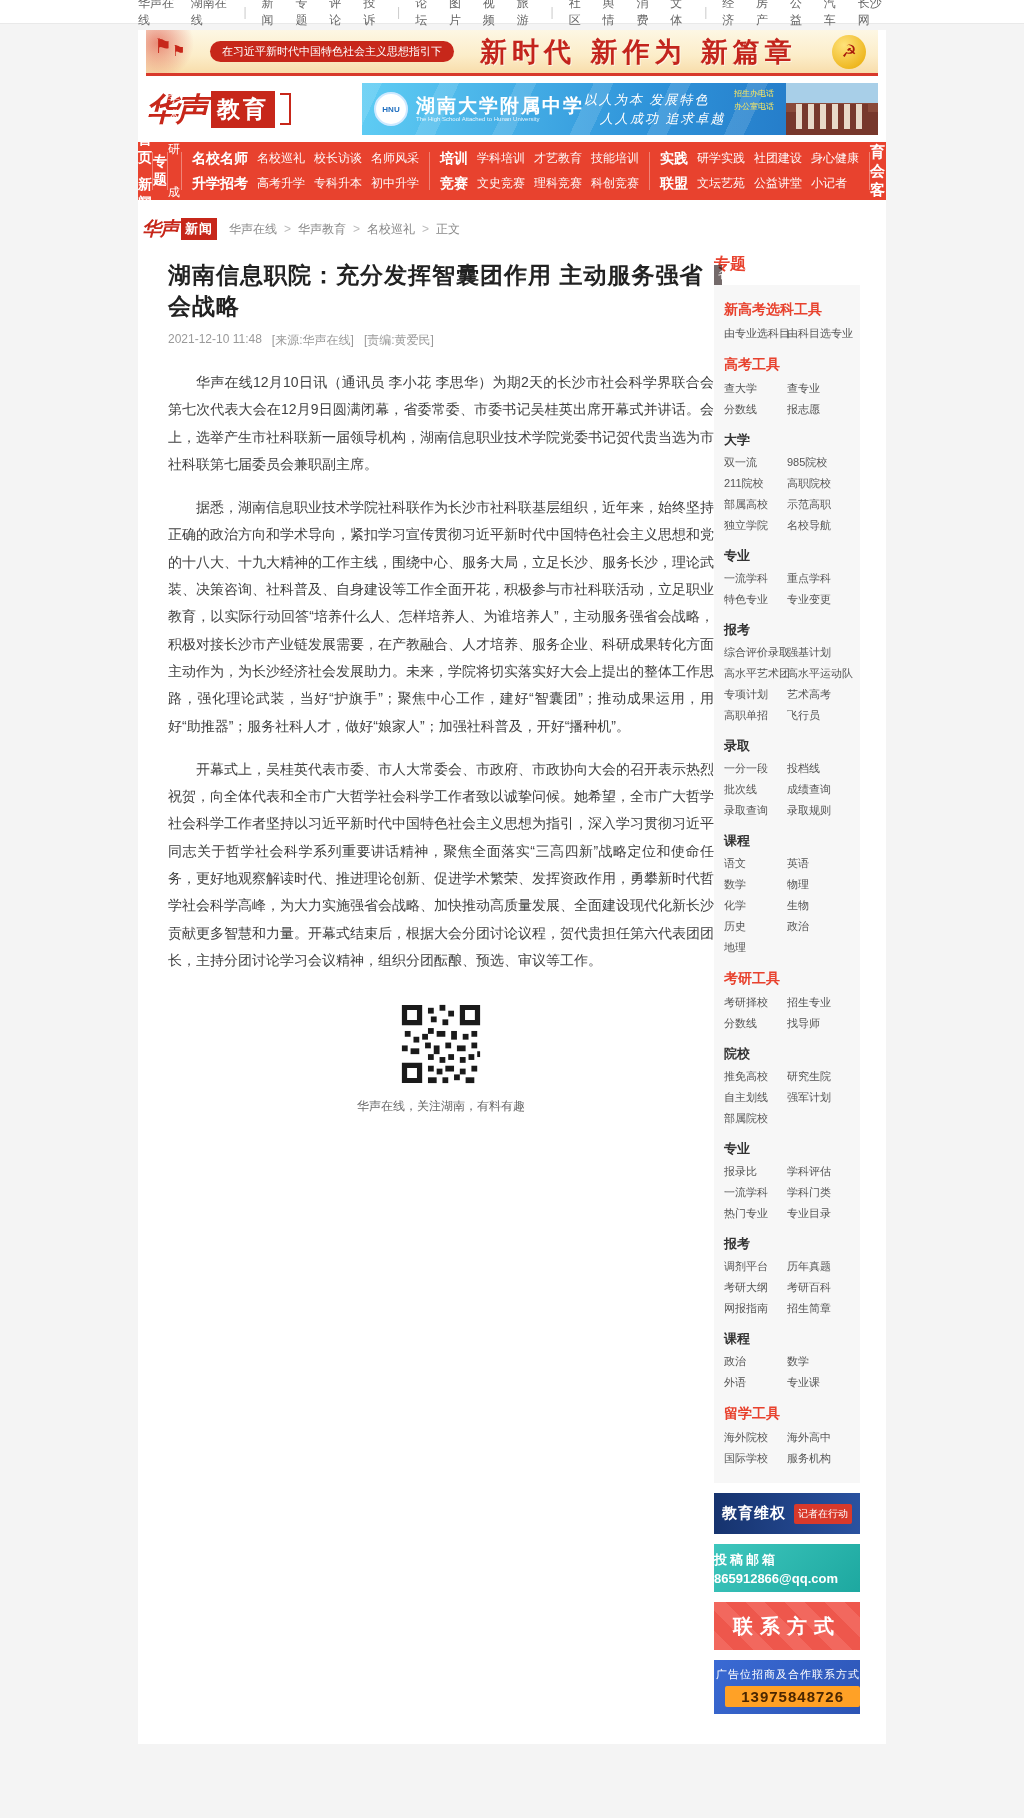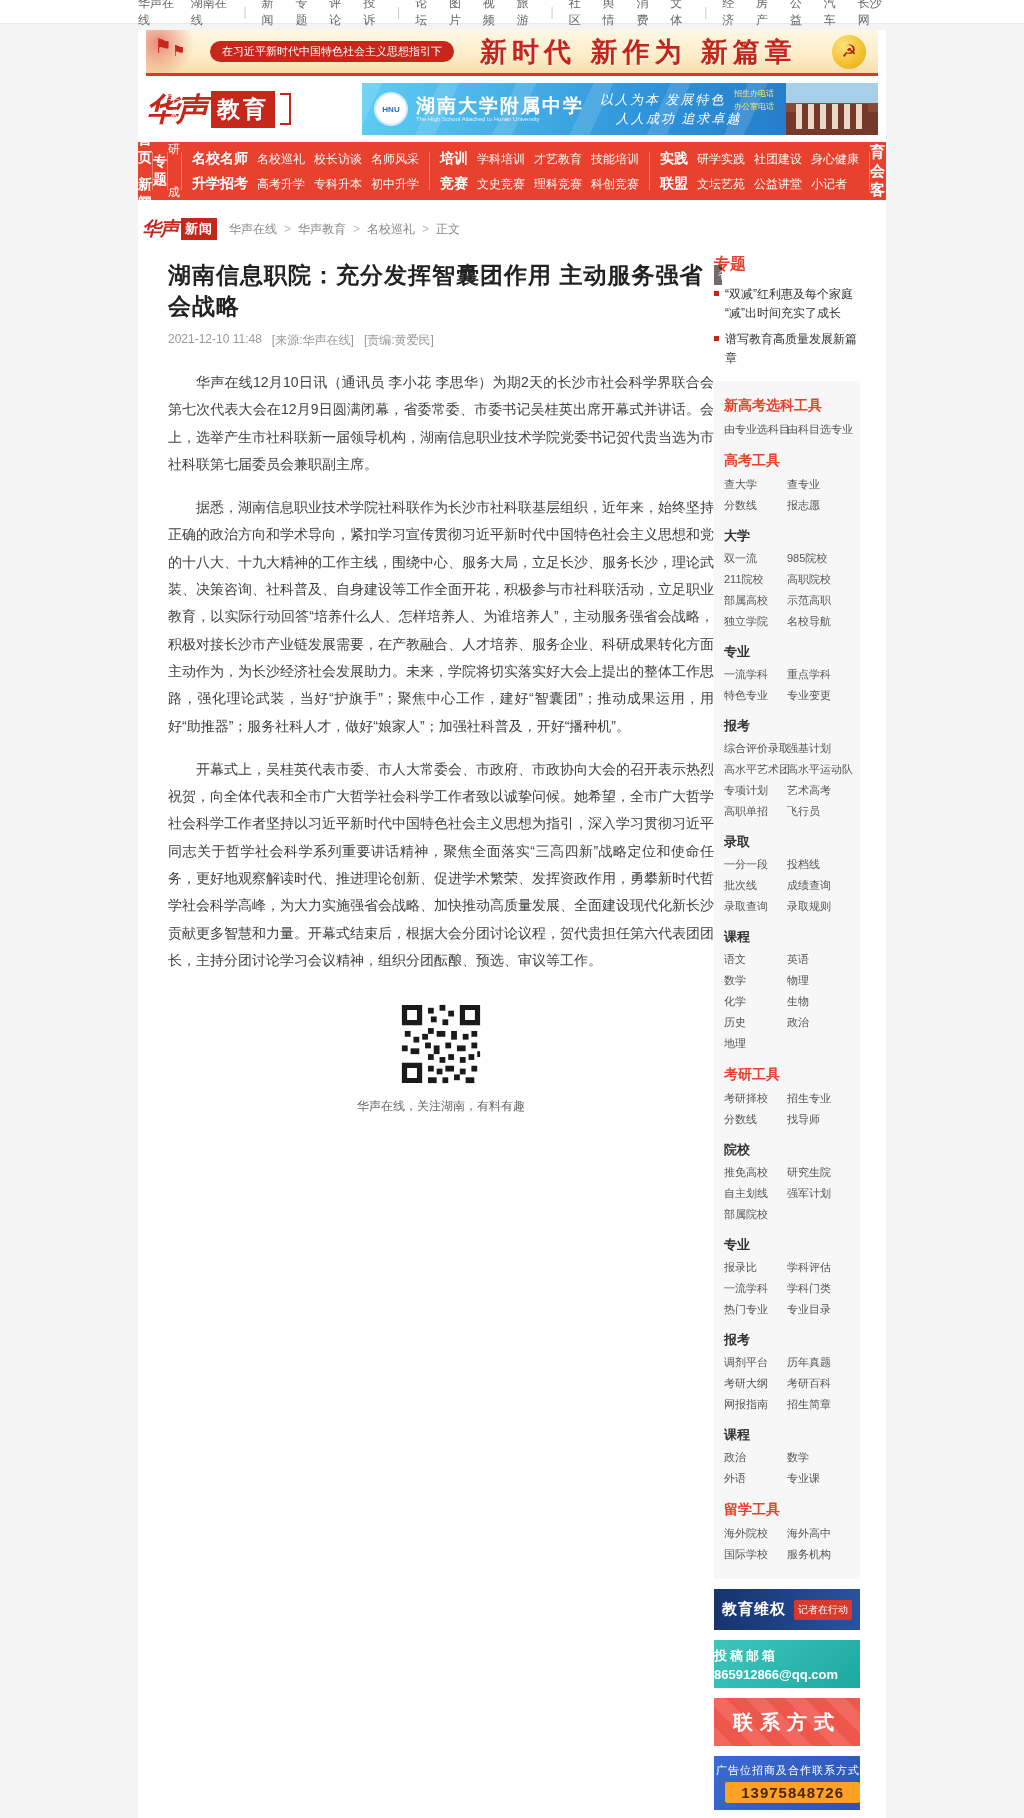--- a/index.html
+++ b/index.html
@@ -30,38 +30,38 @@
   .logo{display:flex;align-items:center;gap:5px}
   .logo-script{font-family:"DejaVu Serif","Liberation Serif",serif;font-style:italic;font-weight:bold;color:#c7271a;font-size:32px;line-height:1;letter-spacing:-2px}
   .logo-badge{background:#c7271a;color:#fff;font-weight:bold;font-size:23px;padding:3px 6px;letter-spacing:3px}
   .logo-tail{width:11px;height:32px;border:2px solid #c7271a;border-left:none}
   .school-ad{margin-left:auto;width:516px;height:52px;background:linear-gradient(100deg,#5fcdf4 0%,#2f94da 55%,#1f6fc0 100%);display:flex;align-items:center;position:relative;color:#fff;overflow:hidden}
   .school-ad::before{content:"";position:absolute;inset:0;background:repeating-linear-gradient(115deg,rgba(255,255,255,.13) 0 18px,rgba(255,255,255,0) 18px 70px)}
   .school-crest{width:34px;height:34px;border-radius:50%;background:#fff;border:2px solid #cfe9ff;color:#1f6fc0;display:flex;align-items:center;justify-content:center;font-size:8px;font-weight:bold;margin:0 8px 0 12px;flex-shrink:0;z-index:1}
   .school-names{z-index:1;line-height:1.05}
   .school-cn{font-family:"DejaVu Serif","Liberation Serif",serif;font-weight:bold;font-size:19px;letter-spacing:2px}
   .school-en{font-size:6px;opacity:.85}
-  .school-slogans{z-index:1;margin-left:16px;font-size:13px;font-style:italic;line-height:1.5;letter-spacing:2px}
+  .school-slogans{z-index:1;margin-left:0;font-size:13px;font-style:italic;line-height:1.5;letter-spacing:2px}
   .school-slogans .s2{margin-left:16px}
   .school-contact{position:absolute;top:5px;right:104px;color:#ffe95e;font-size:8px;line-height:1.6;z-index:1;text-align:left}
   .school-building{margin-left:auto;width:92px;height:100%;background:linear-gradient(180deg,#a8cfe8 0 38%,#8a4a3a 38% 55%,#77382c 55% 100%);z-index:1;position:relative}
   .school-building::after{content:"";position:absolute;left:10px;right:10px;top:40%;bottom:12%;background:repeating-linear-gradient(90deg,#e8d9c8 0 6px,#77382c 6px 12px)}
 
   
   .main-nav{background:#e8422e;color:#fff;display:flex;height:58px;align-items:stretch}
   .nav-col{display:flex;flex-direction:column;justify-content:center}
   .nav-sep{width:1px;background:rgba(255,255,255,.35);margin:10px 0;flex-shrink:0}
   .nav-home{width:62px;align-items:center;gap:9px}
   .nav-home .nav-lead{font-size:14px}
   .nav-topic{width:54px;align-items:center}
   .nav-col3{width:80px;align-items:center;gap:26px}
   .nav-col3 a{font-size:12px}
   .nav-lead{font-weight:bold;font-size:14px}
   .nav-group{padding:0 10px;gap:7px}
-  .nav-row{display:flex;align-items:flex-end;gap:9px;white-space:nowrap}
+  .nav-row{display:flex;align-items:flex-start;gap:9px;white-space:nowrap}
   .nav-row .nav-sub{font-size:12px;opacity:.96}
   .nav-right{flex:1;align-items:center}
   .nav-right .nav-lead{font-size:15px;letter-spacing:1px}
 
   
   .breadcrumb-bar{display:flex;align-items:center;gap:12px;padding:16px 0 6px 4px}
   .mini-logo{display:flex;align-items:center;gap:3px}
   .mini-script{font-family:"DejaVu Serif","Liberation Serif",serif;font-style:italic;font-weight:bold;color:#c7271a;font-size:19px;letter-spacing:-1px}
   .mini-badge{background:#c7271a;color:#fff;font-weight:bold;font-size:13px;padding:2px 4px;letter-spacing:1px}
   .crumbs{display:flex;align-items:center;gap:7px;font-size:12px;color:#888}
@@ -316,24 +316,20 @@
         </svg>
         <div class="qr-caption">华声在线，关注湖南，有料有趣</div>
       </div>
     </div>
 
     <aside class="sidebar">
       <div class="sb-topic-title">专题</div>
       <a class="sb-photo">
         <span class="sb-photo-caption">省委党校张思京一行到平江进</span>
       </a>
-      <ul class="sb-news">
-          <li><a>“双减”红利惠及每个家庭 “减”出时间充实了成长</a></li>
-          <li><a>谱写教育高质量发展新篇章</a></li>
-        </ul>
 
       <div class="toolbox">
           <div class="tool-title-main">新高考选科工具</div>
           <div class="tool-row">
             <a>由专业选科目</a>
             <a>由科目选专业</a>
           </div>
           <div class="tool-title-main">高考工具</div>
           <div class="tool-row">
             <a>查大学</a>

